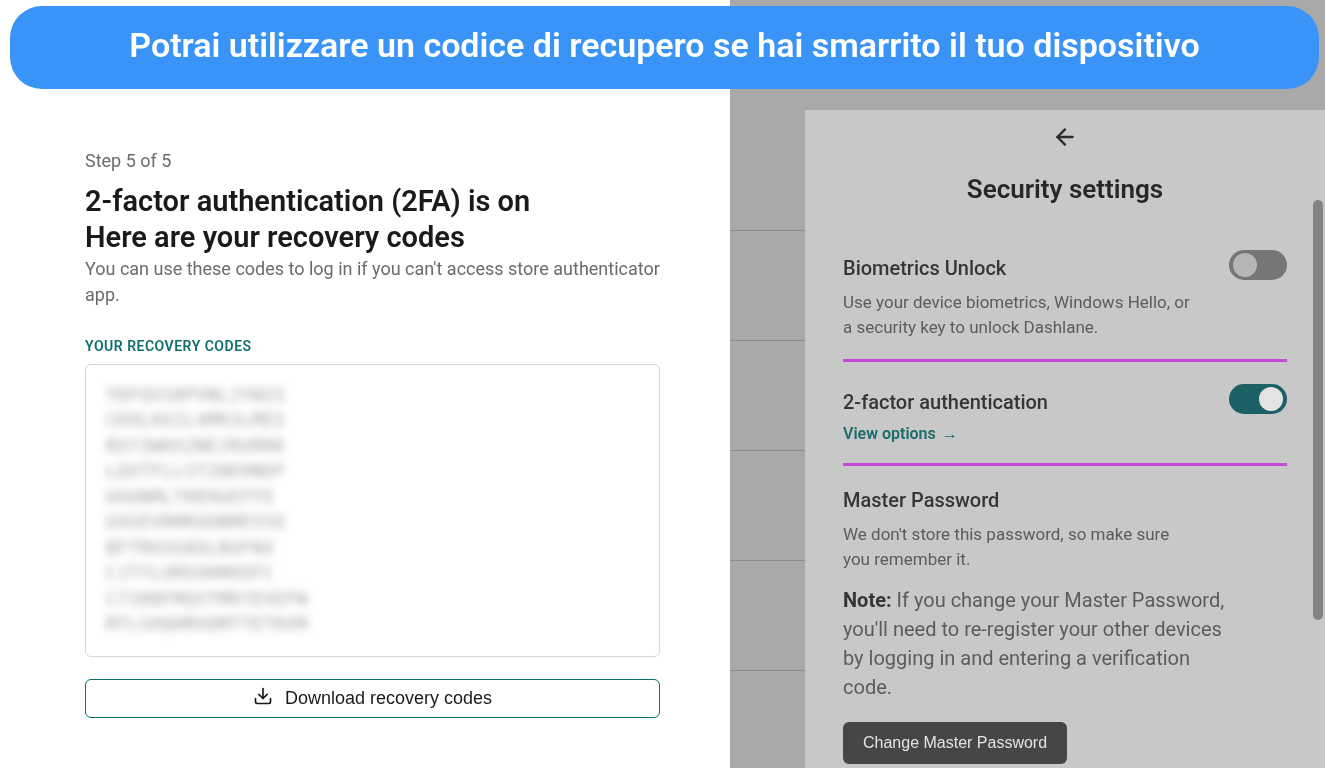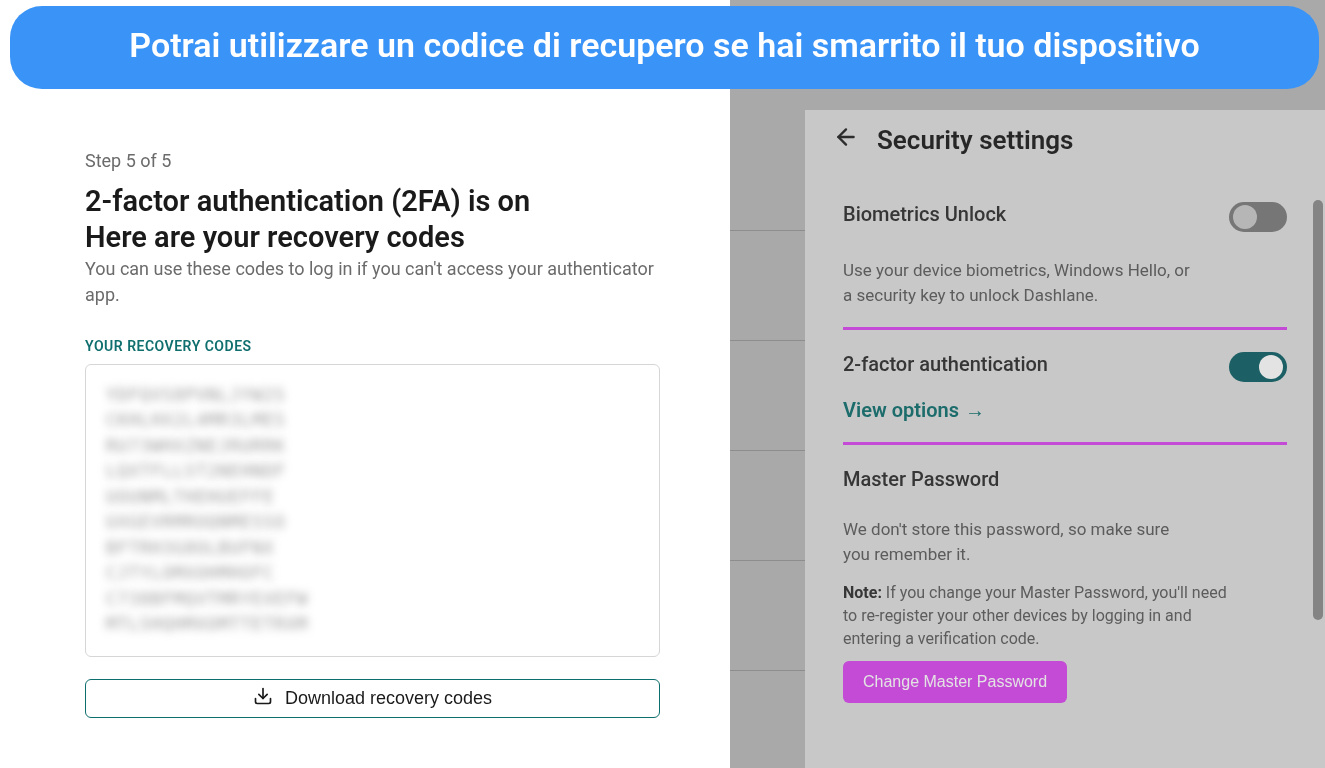--- a/index.html
+++ b/index.html
@@ -118,20 +118,21 @@
     position:absolute;
     inset:0;
     background: rgba(100,100,100,0.18);
     pointer-events:none;
   }
   .sec-header {
     display: flex;
     align-items: center;
     gap: 18px;
     padding: 14px 28px 18px 28px;
+    flex-direction: column;
   }
   .sec-header .back-icon {
     font-size: 26px;
     color: #222;
     cursor: pointer;
   }
   .sec-header .title {
     font-size: 26px;
     font-weight: 600;
     color: #1a1a1a;
@@ -142,47 +143,47 @@
     height: calc(100% - 70px);
   }
   .setting-block {
     border-top: 3px solid #d946ef;
     padding: 22px 0 20px 0;
   }
   .setting-block:first-child { border-top: none; }
   .row {
     display: flex;
     justify-content: space-between;
-    align-items: flex-start;
+    align-items: flex-end;
   }
   .setting-title {
     font-size: 20px;
     color: #2d2d2d;
     font-weight: 500;
   }
   .setting-desc {
     color: #5b5b5b;
     font-size: 17px;
     line-height: 1.45;
-    margin-top: 26px;
+    margin-top: 10px;
     max-width: 350px;
   }
   .note {
     color: #5b5b5b;
-    font-size: 16px;
+    font-size: 20px;
     line-height: 1.45;
     margin-top: 14px;
     max-width: 400px;
   }
   .note b { color: #2d2d2d; }
   .view-link {
     color: #0d6e6e;
-    font-size: 20px;
-    font-weight: 600;
-    margin-top: 16px;
+    font-size: 16px;
+    font-weight: 600;
+    margin-top: 10px;
     display: inline-flex;
     align-items: center;
     gap: 6px;
     cursor: pointer;
   }
   .toggle {
     width: 58px;
     height: 30px;
     border-radius: 30px;
     position: relative;
@@ -194,28 +195,28 @@
     width: 24px;
     height: 24px;
     border-radius: 50%;
     top: 3px;
   }
   .toggle.off { background: #7a7a7a; }
   .toggle.off .knob { left: 4px; background: #c9c9c9; }
   .toggle.on { background: #0d6066; }
   .toggle.on .knob { right: 4px; background: #fff; }
   .change-btn {
-    background: #d946ef;
+    background: #404040;
     color: #fff;
     border: none;
     border-radius: 6px;
     padding: 12px 20px;
     font-size: 16px;
     font-weight: 500;
-    margin-top: 11px;
+    margin-top: 20px;
     cursor: pointer;
   }
   .scroll-track {
     position: absolute;
     right: 2px;
     top: 70px;
     bottom: 10px;
     width: 10px;
   }
   .scroll-thumb {
@@ -235,21 +236,21 @@
 </div>
 
 <div class="container">
 
   <div class="left-panel">
     <div class="step-label">Step 5 of 5</div>
     <h1 class="page-title">
       <span>2-factor authentication (2FA) is on</span><br>
       <span>Here are your recovery codes</span>
     </h1>
-    <p class="description">You can use these codes to log in if you can't access your authenticator app.</p>
+    <p class="description">You can use these codes to log in if you can't access store authenticator app.</p>
     <div class="codes-label">YOUR RECOVERY CODES</div>
     <div class="codes-box">
       <div class="code-line">YDFQVS8PVNLJYW2S</div>
       <div class="code-line">CKHLHX2L4MR3LMES</div>
       <div class="code-line">RU73WHXZNEJRURRK</div>
       <div class="code-line">LQXTFLLST2NEHNDF</div>
       <div class="code-line">UOUNMLTHEHUEFFE</div>
       <div class="code-line">UXGEVRMROQNMESSO</div>
       <div class="code-line">BFTRH3G8OLBUFNX</div>
       <div class="code-line">CJTYLOMXOHMHOFC</div>

